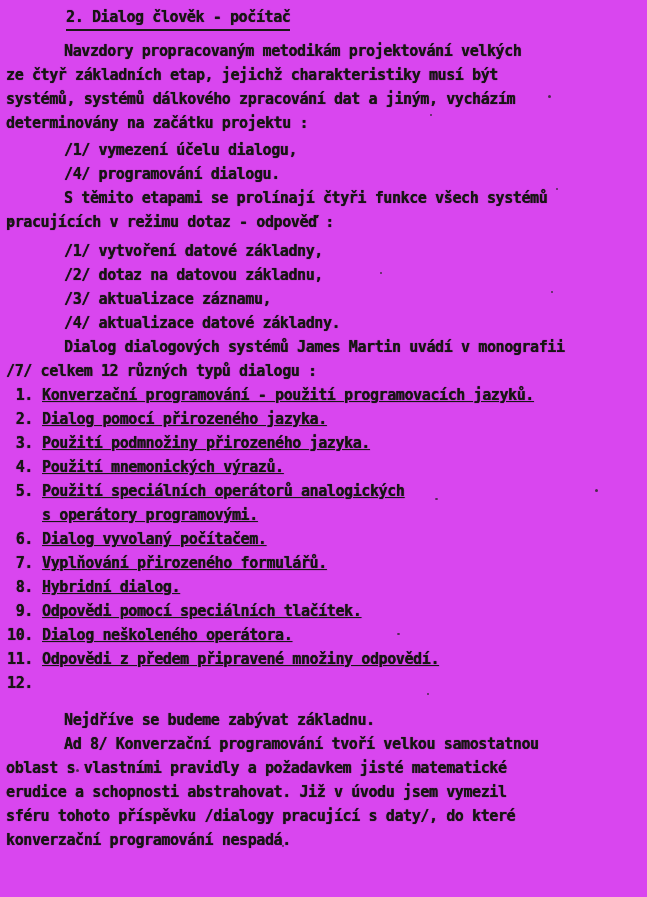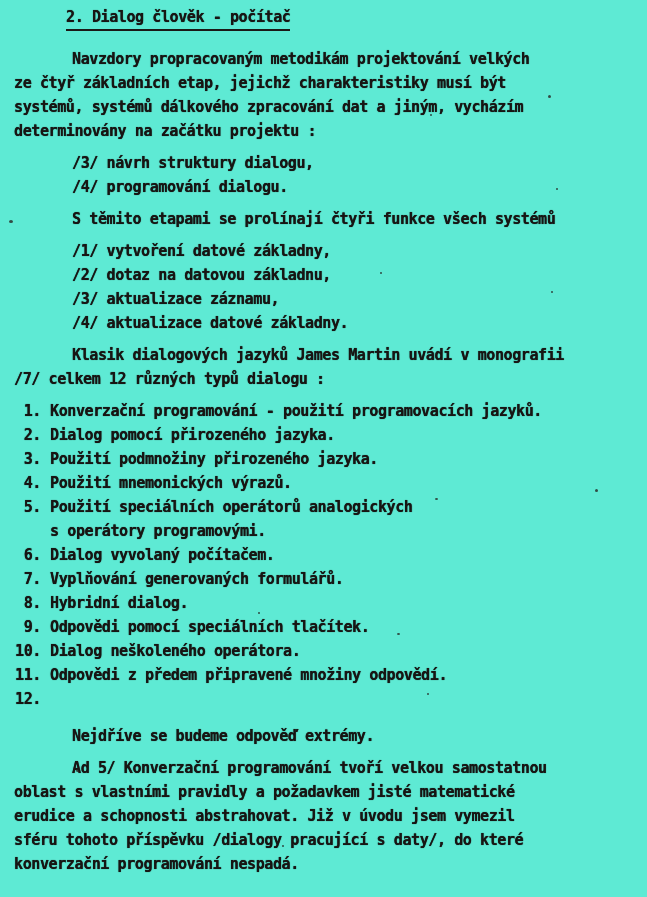--- a/index.html
+++ b/index.html
@@ -6,51 +6,51 @@
     margin: 0;
     padding: 0;
     background: #ffffff;
   }
   .page {
     position: relative;
     width: 647px;
     height: 897px;
     box-sizing: border-box;
     padding: 5px 4px 0 6px;
-    background: #5eead4;
+    background: #d946ef;
     color: #171513;
     font-family: "DejaVu Sans Mono", "Liberation Mono", monospace;
     font-size: 15px;
     line-height: 24px;
     font-weight: 700;
     letter-spacing: -0.4px;
     text-shadow: 0 0 0.9px rgba(20,18,16,0.85), 0.3px 0.3px 0 rgba(20,18,16,0.35);
     overflow: hidden;
   }
   .title {
     margin: 0 0 10px 60px;
     font-size: 15px;
     font-weight: 700;
     line-height: 24px;
     display: inline-block;
     border-bottom: 2.4px solid #1b1917;
     padding-bottom: 0px;
   }
   .title-row { height: 34px; }
-  .block { margin: 8px; }
+  .block { margin: 0; }
   .tline { white-space: pre; }
   .paragraph .tline.first { padding-left: 58px; }
   .slash-list { padding-left: 58px; }
   .num-item { display: flex; align-items: flex-start; }
   .num-item .num {
     flex: 0 0 27px;
     text-align: right;
     white-space: pre;
   }
-  .num-item .itext { margin-left: 9px; }
+  .num-item .itext { margin-left: 9px; text-decoration: underline; }
   .speck {
     position: absolute;
     background: #262420;
     border-radius: 50%;
     opacity: 0.8;
   }
 </style>
 </head>
 <body>
 
@@ -60,34 +60,35 @@
   </div>
 
   <div id="doc-body">
       <div class="block paragraph">
         <div class="tline first">Navzdory propracovaným metodikám projektování velkých</div>
         <div class="tline">ze čtyř základních etap, jejichž charakteristiky musí být</div>
         <div class="tline">systémů, systémů dálkového zpracování dat a jiným, vycházím</div>
         <div class="tline">determinovány na začátku projektu :</div>
       </div>
       <div class="block slash-list" style="margin-top: 3px;">
-        <div class="tline">/3/ návrh struktury dialogu,</div>
+        <div class="tline">/1/ vymezení účelu dialogu,</div>
         <div class="tline">/4/ programování dialogu.</div>
       </div>
       <div class="block paragraph">
         <div class="tline first">S těmito etapami se prolínají čtyři funkce všech systémů</div>
+        <div class="tline">pracujících v režimu dotaz - odpověď :</div>
       </div>
       <div class="block slash-list" style="margin-top: 5px;">
         <div class="tline">/1/ vytvoření datové základny,</div>
         <div class="tline">/2/ dotaz na datovou základnu,</div>
         <div class="tline">/3/ aktualizace záznamu,</div>
         <div class="tline">/4/ aktualizace datové základny.</div>
       </div>
       <div class="block paragraph">
-        <div class="tline first">Klasik dialogových jazyků James Martin uvádí v monografii</div>
+        <div class="tline first">Dialog dialogových systémů James Martin uvádí v monografii</div>
         <div class="tline">/7/ celkem 12 různých typů dialogu :</div>
       </div>
       <div class="block numbered-list">
         <div class="num-item">
           <span class="num">1.</span>
           <div class="itext">
             <div class="tline">Konverzační programování - použití programovacích jazyků.</div>
           </div>
         </div>
         <div class="num-item">
@@ -117,21 +118,21 @@
         </div>
         <div class="num-item">
           <span class="num">6.</span>
           <div class="itext">
             <div class="tline">Dialog vyvolaný počítačem.</div>
           </div>
         </div>
         <div class="num-item">
           <span class="num">7.</span>
           <div class="itext">
-            <div class="tline">Vyplňování generovaných formulářů.</div>
+            <div class="tline">Vyplňování přirozeného formulářů.</div>
           </div>
         </div>
         <div class="num-item">
           <span class="num">8.</span>
           <div class="itext">
             <div class="tline">Hybridní dialog.</div>
           </div>
         </div>
         <div class="num-item">
           <span class="num">9.</span>
@@ -149,24 +150,24 @@
           <span class="num">11.</span>
           <div class="itext">
             <div class="tline">Odpovědi z předem připravené množiny odpovědí.</div>
           </div>
         </div>
         <div class="num-item">
           <span class="num">12.</span>
         </div>
       </div>
       <div class="block paragraph" style="margin-top: 13px;">
-        <div class="tline first">Nejdříve se budeme odpověď extrémy.</div>
+        <div class="tline first">Nejdříve se budeme zabývat základnu.</div>
       </div>
       <div class="block paragraph">
-        <div class="tline first">Ad 5/ Konverzační programování tvoří velkou samostatnou</div>
+        <div class="tline first">Ad 8/ Konverzační programování tvoří velkou samostatnou</div>
         <div class="tline">oblast s vlastními pravidly a požadavkem jisté matematické</div>
         <div class="tline">erudice a schopnosti abstrahovat. Již v úvodu jsem vymezil</div>
         <div class="tline">sféru tohoto příspěvku /dialogy pracující s daty/, do které</div>
         <div class="tline">konverzační programování nespadá.</div>
       </div>
     </div>
 
   <div class="speck" style="left:548px; top:95px;  width:3px; height:3px;"></div>
   <div class="speck" style="left:430px; top:114px; width:2px; height:2px;"></div>
   <div class="speck" style="left:9px;   top:220px; width:4px; height:3px;"></div>

